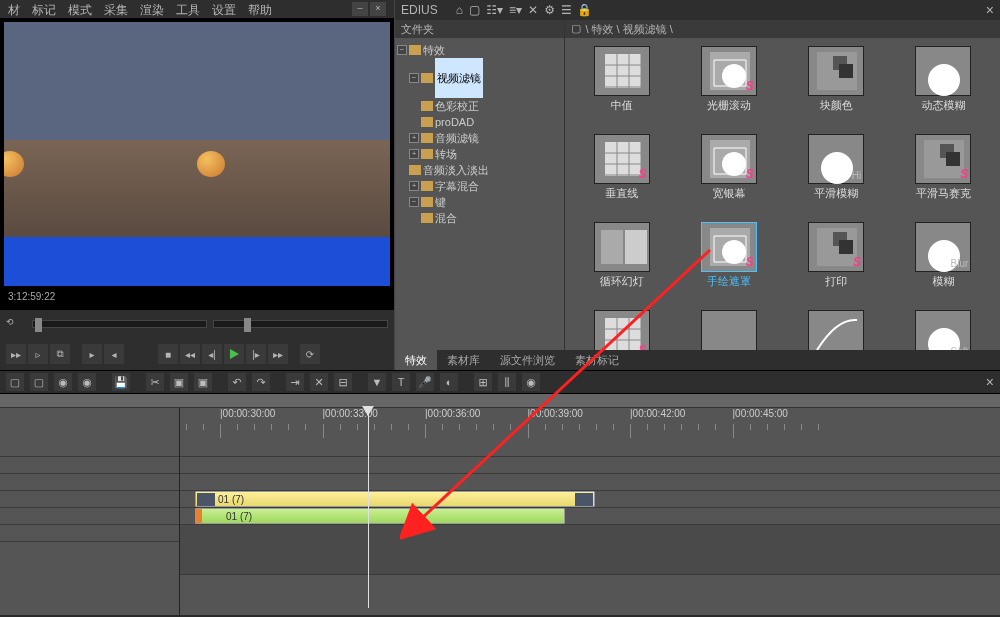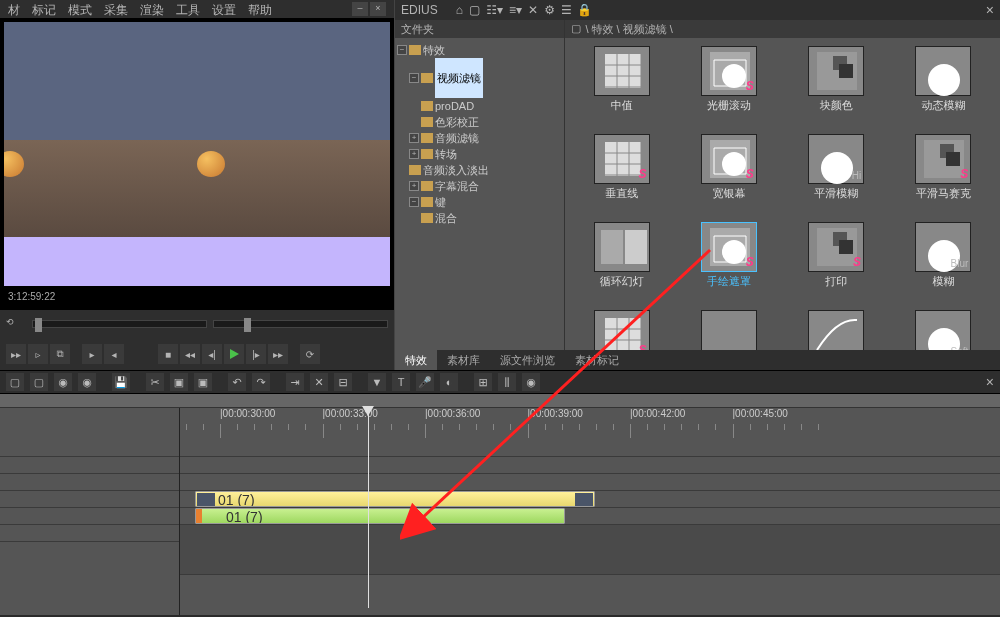--- a/index.html
+++ b/index.html
@@ -9,21 +9,21 @@
 .top-area { display: flex; height: 370px; }
 
 
 .preview-panel { width: 395px; background: #1e1e1e; border-right: 1px solid #444; display: flex; flex-direction: column; }
 .menu-bar { height: 18px; background: #2e2e2e; display: flex; gap: 12px; padding: 2px 8px; font-size: 12px; }
 .menu-bar span { cursor: pointer; }
 .win-controls { margin-left: auto; display: flex; gap: 2px; }
 .win-btn { width: 16px; height: 14px; background: #444; text-align: center; line-height: 12px; font-size: 9px; cursor: pointer; }
 
 .monitors { flex: 1; display: flex; background: #000; padding: 4px; gap: 4px; }
-.monitor { flex: 1; position: relative; background: #c4b5fd; }
+.monitor { flex: 1; position: relative; background: #1d4ed8; }
 .monitor.active { border: 1px solid #3a7acc; }
 .monitor-img { width: 100%; height: 215px; position: relative; background: #5a6580; overflow: hidden; }
 .table-surface { position: absolute; bottom: 0; left: 0; right: 0; height: 45%; background: linear-gradient(#7a6555, #5a4a40); }
 .cylinder { position: absolute; left: 45%; top: 30%; width: 35px; height: 80px; background: #8a7a6a; border-radius: 4px 4px 2px 2px; }
 .fruit { position: absolute; width: 28px; height: 26px; background: radial-gradient(circle at 35% 30%, #f5c060, #c87830); border-radius: 50%; }
 .fruit.f1 { left: 22%; bottom: 28%; }
 .fruit.f2 { left: 72%; bottom: 28%; }
 .monitor.left .fruit.f1 { left: -2%; }
 .monitor.left .fruit.f2 { left: 50%; }
 
@@ -94,21 +94,21 @@
 
 
 .tracks { height: 175px; background: #555; display: flex; position: relative; }
 .track-gutter { width: 180px; background: #555; border-right: 1px solid #222; }
 .track-row { height: 17px; border-bottom: 1px solid #3a3a3a; display: flex; align-items: center; padding: 0 4px; font-size: 10px; }
 .track-area { flex: 1; position: relative; background: #555; }
 .track-line { position: absolute; left: 0; right: 0; height: 17px; background: #555; border-bottom: 1px solid #3a3a3a; }
 .track-line.v1 { top: 51px; height: 17px; }
 .track-line.a1 { top: 68px; height: 17px; }
 
-.clip { position: absolute; height: 16px; border-radius: 1px; font-size: 14px; color: #333; padding-left: 22px; line-height: 16px; overflow: hidden; }
+.clip { position: absolute; height: 16px; border-radius: 1px; font-size: 10px; color: #333; padding-left: 22px; line-height: 16px; overflow: hidden; }
 .clip.vid { top: 51px; background: linear-gradient(#fff09a, #e8d870); border: 1px solid #999; }
 .clip.aud { top: 68px; background: linear-gradient(#c8f090, #9ed860); border: 1px solid #999; }
 .clip-thumb { position: absolute; left: 1px; top: 1px; width: 18px; height: 13px; background: #4a5568; }
 .clip-orange { position: absolute; top: 0; width: 6px; height: 100%; background: #e88030; }
 
 
 .red-arrow { position: absolute; z-index: 20; pointer-events: none; }
 
 svg { display: block; }
 </style>
@@ -200,25 +200,25 @@
               <span class="tree-icon"></span>
               <span class="tree-label">特效</span>
             </div>
           <div class="tree-node tree-indent1">
               <span class="tree-toggle">−</span>
               <span class="tree-icon"></span>
               <span class="tree-label sel">视频滤镜</span>
             </div>
           <div class="tree-node tree-indent2">
               <span class="tree-icon"></span>
+              <span class="tree-label">色彩校正</span>
+            </div>
+          <div class="tree-node tree-indent2">
+              <span class="tree-icon"></span>
               <span class="tree-label">proDAD</span>
-            </div>
-          <div class="tree-node tree-indent2">
-              <span class="tree-icon"></span>
-              <span class="tree-label">色彩校正</span>
             </div>
           <div class="tree-node tree-indent1">
               <span class="tree-toggle">+</span>
               <span class="tree-icon"></span>
               <span class="tree-label">音频滤镜</span>
             </div>
           <div class="tree-node tree-indent1">
               <span class="tree-toggle">+</span>
               <span class="tree-icon"></span>
               <span class="tree-label">转场</span>

